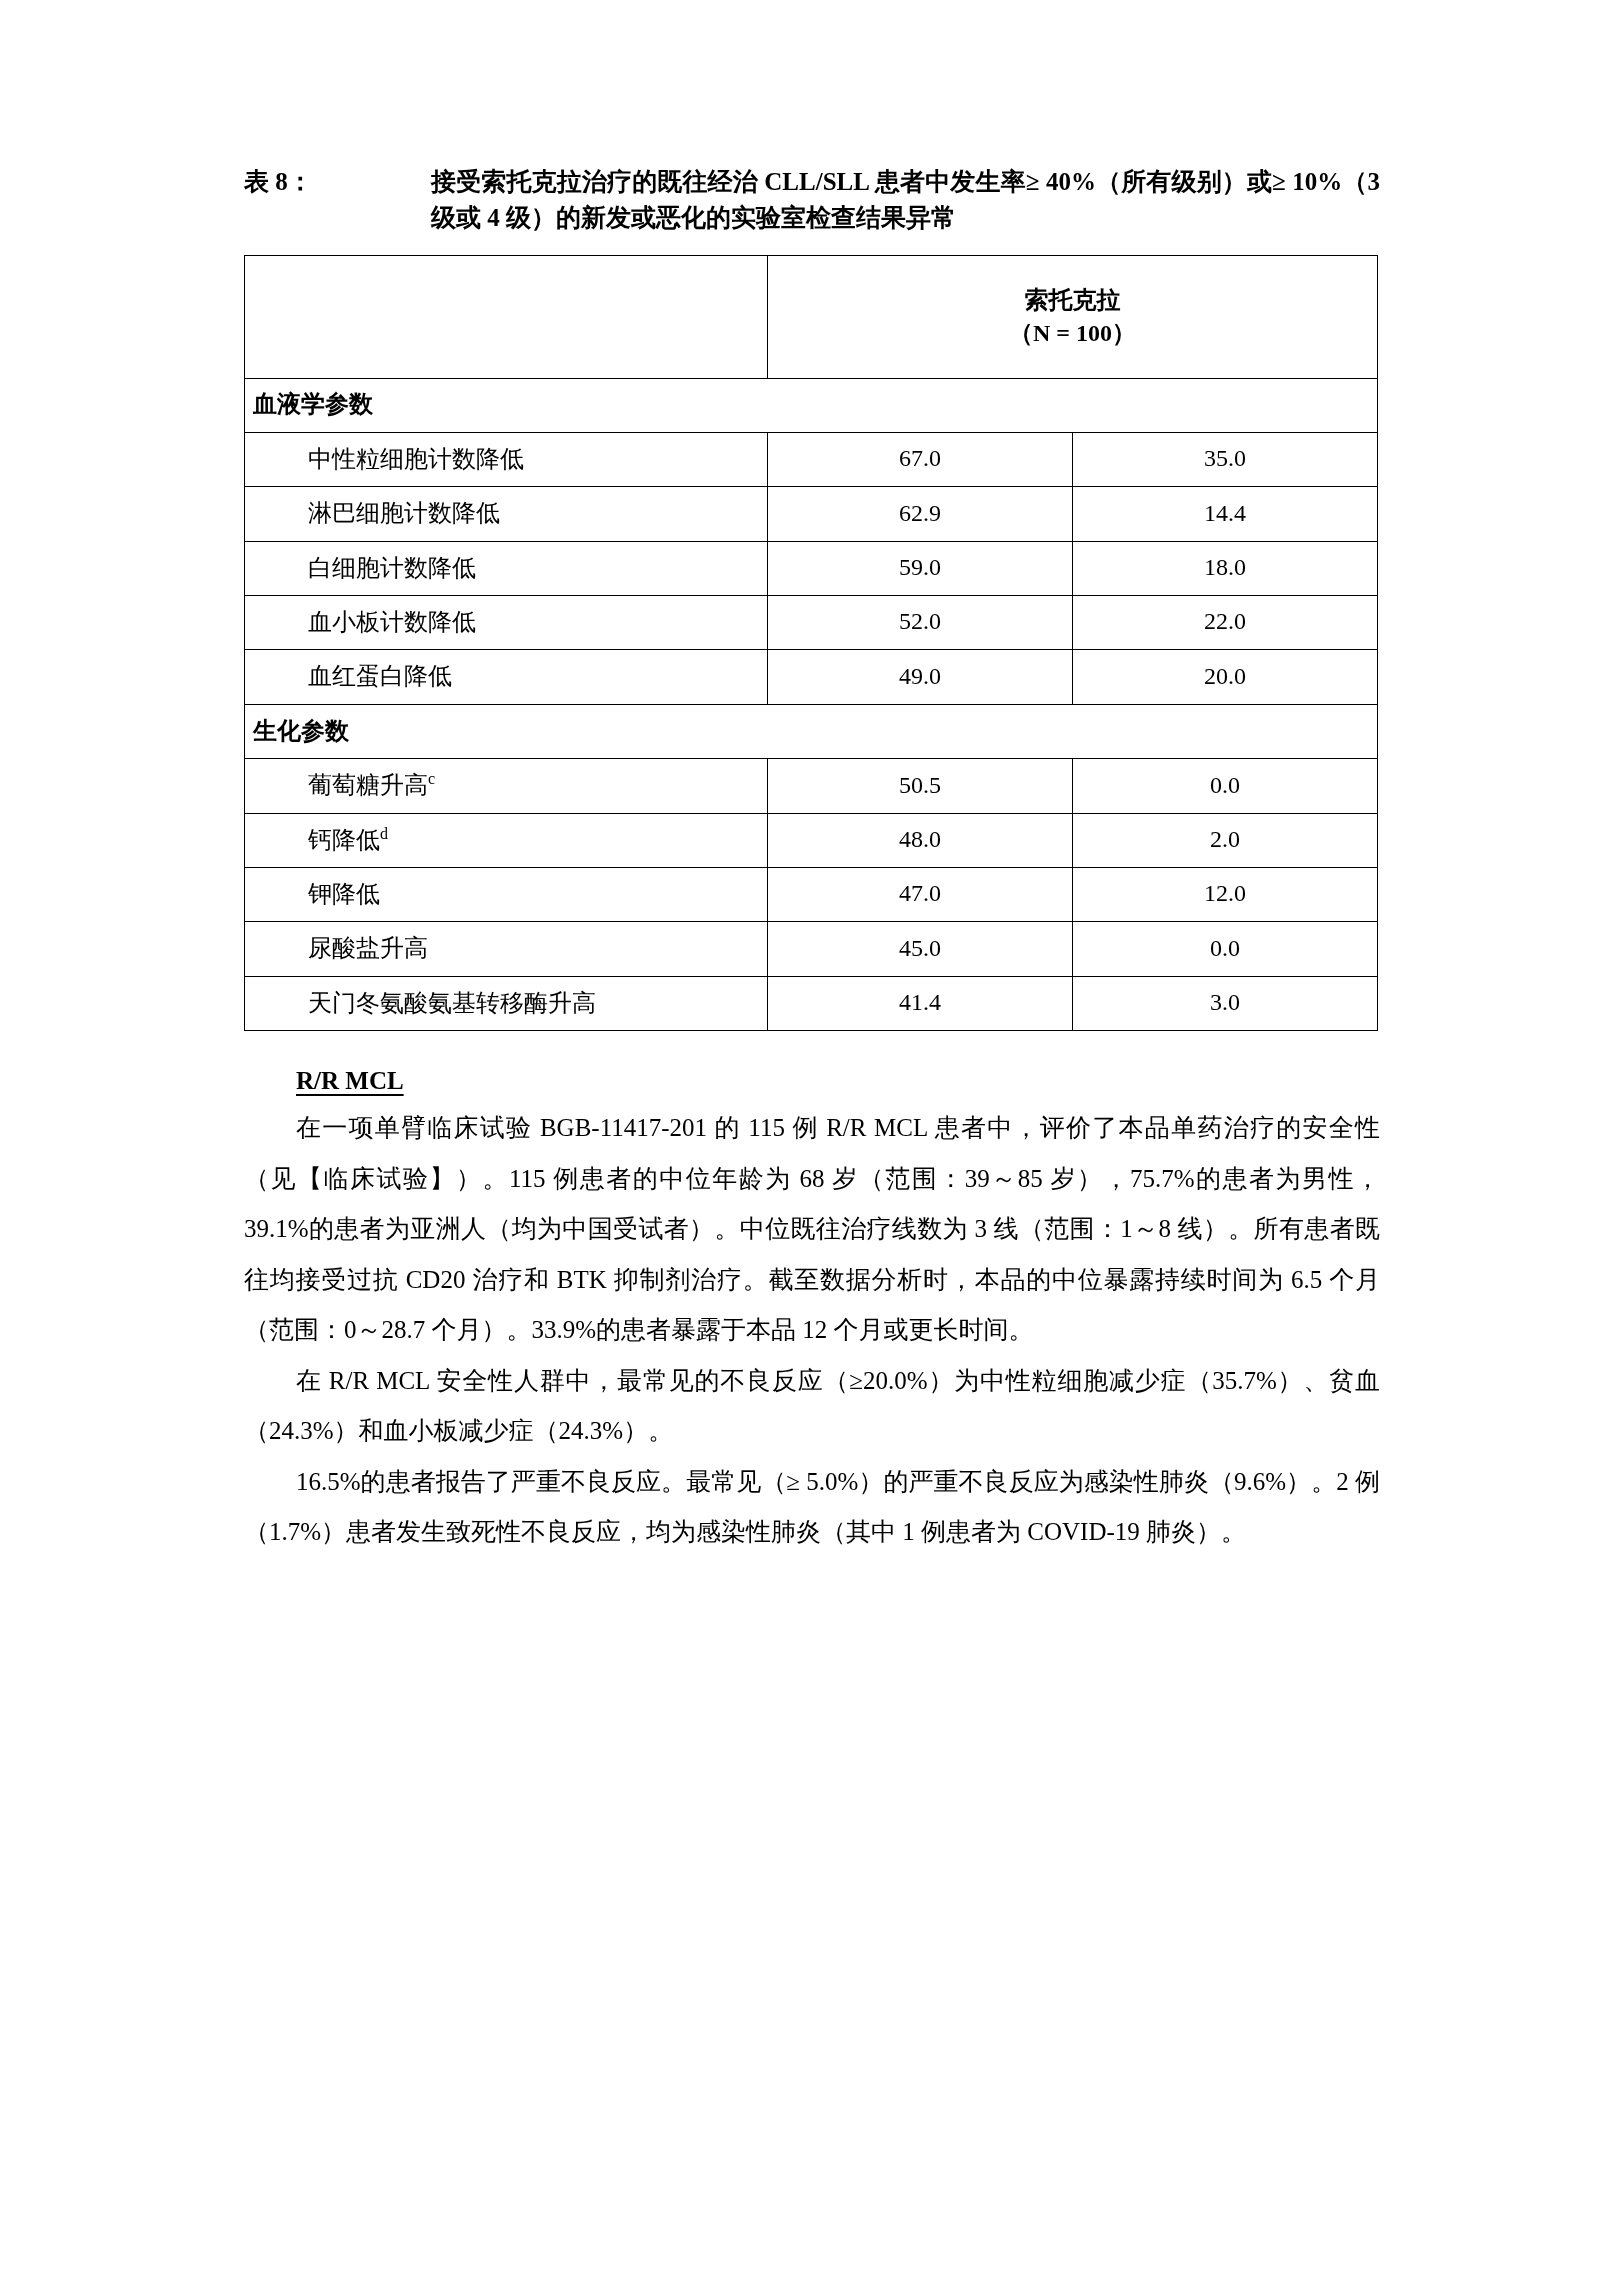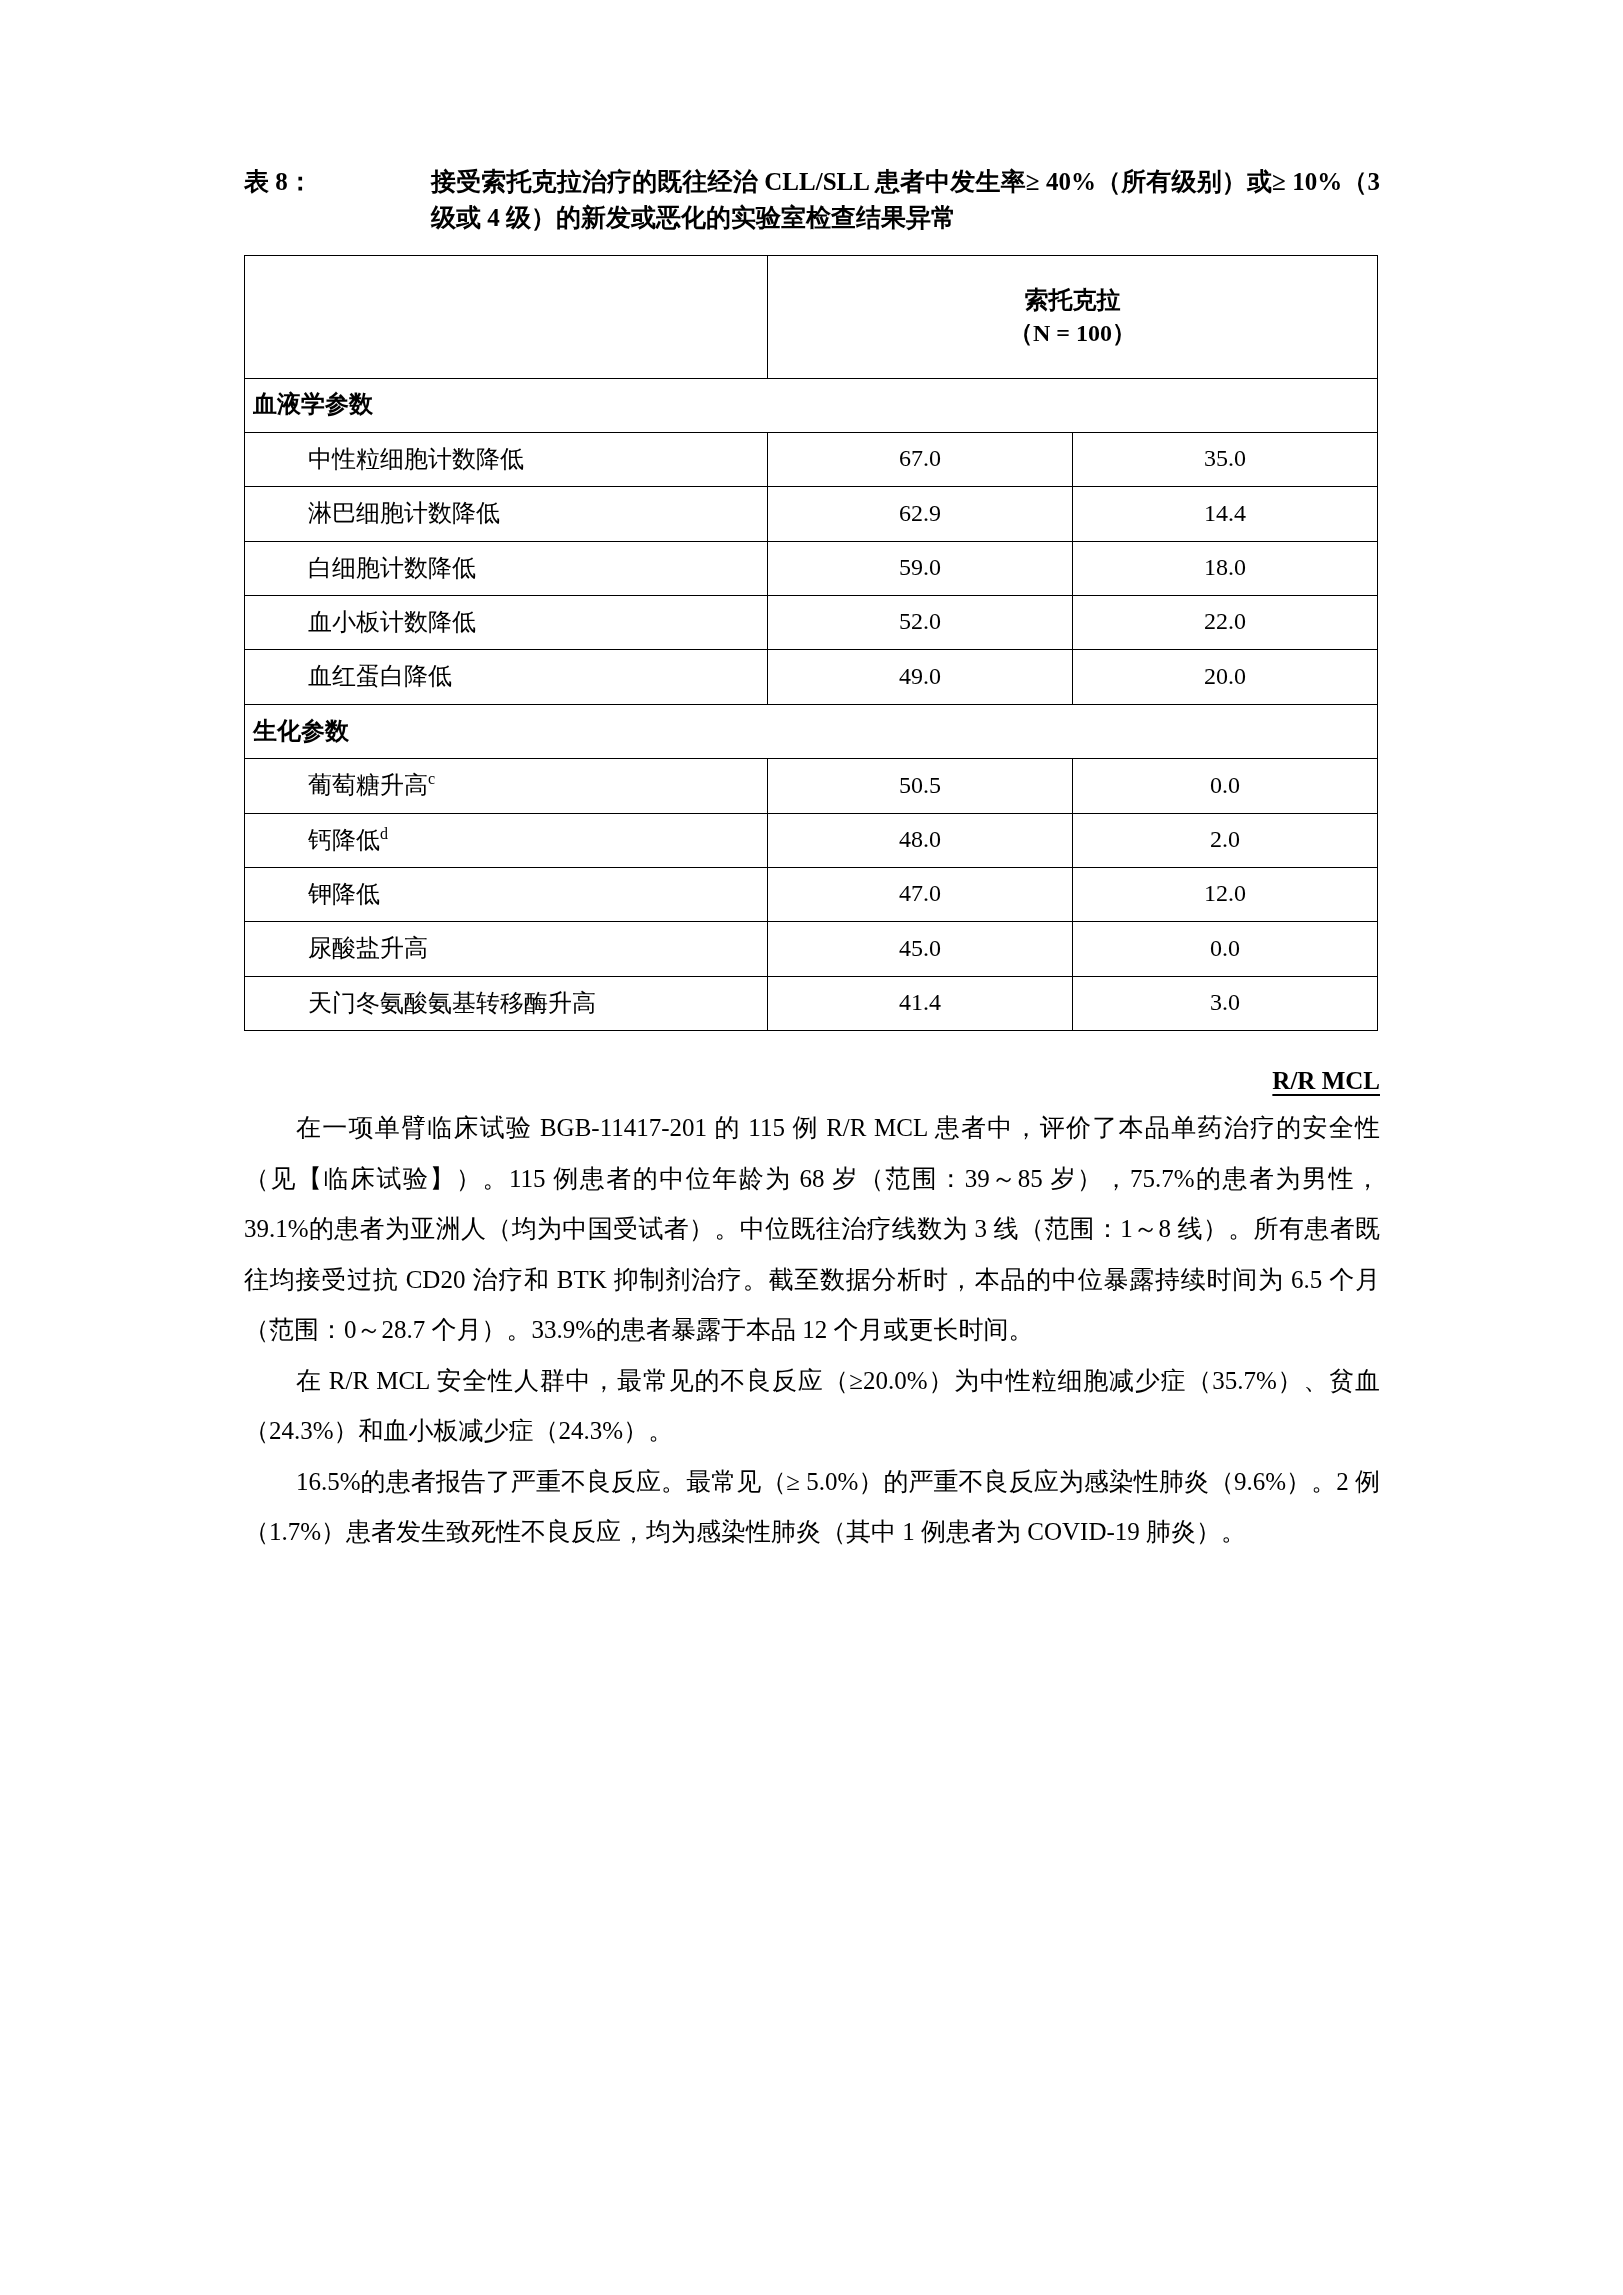--- a/index.html
+++ b/index.html
@@ -133,21 +133,20 @@
     vertical-align: super;
   }
 
   
   .subhead {
     margin-top: 36px;
     margin-bottom: 8px;
     padding-left: 52px;
     font-size: 25px;
     font-weight: bold;
-    text-align: right;
   }
   .subhead span {
     text-decoration: underline;
     text-underline-offset: 4.9px;
   }
 
   p.body {
     font-size: 25px;
     line-height: 2.02;
     margin: 0;

